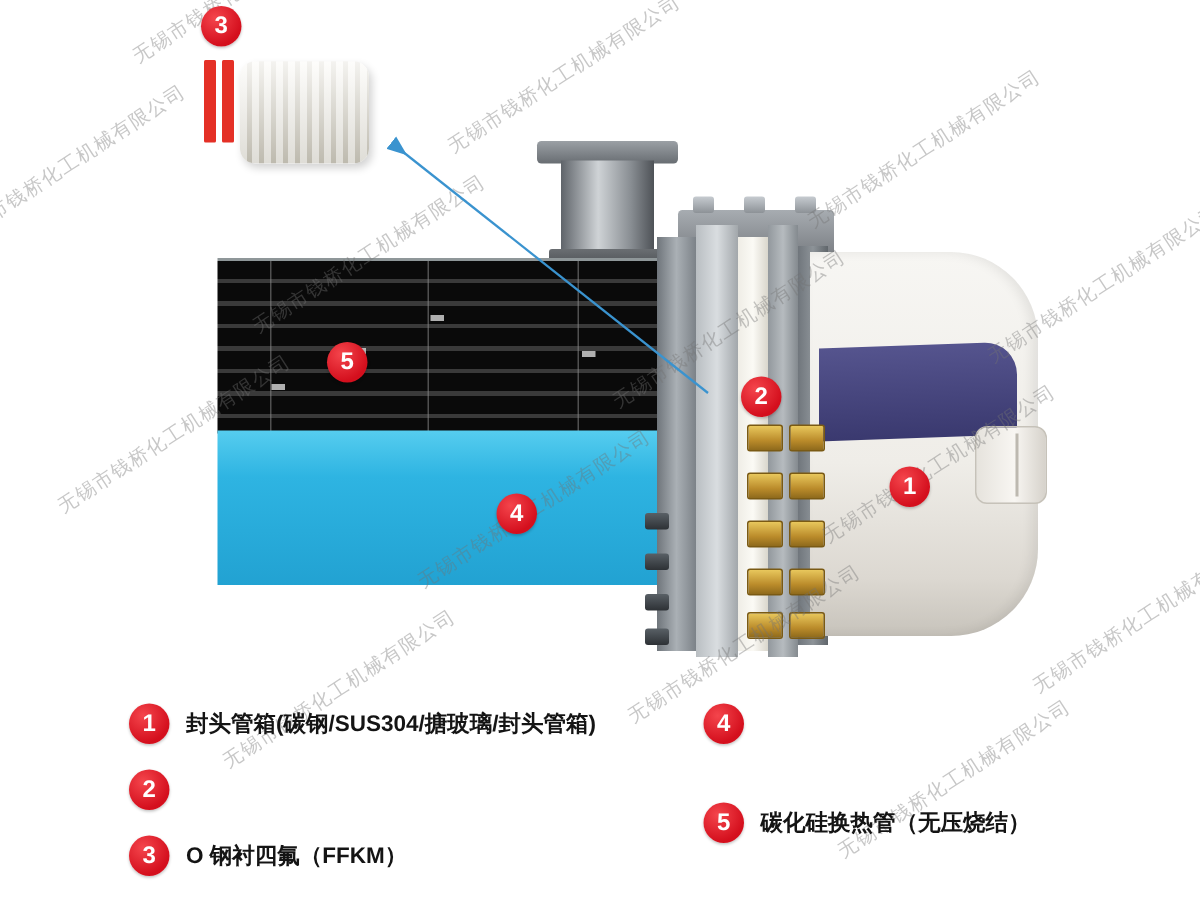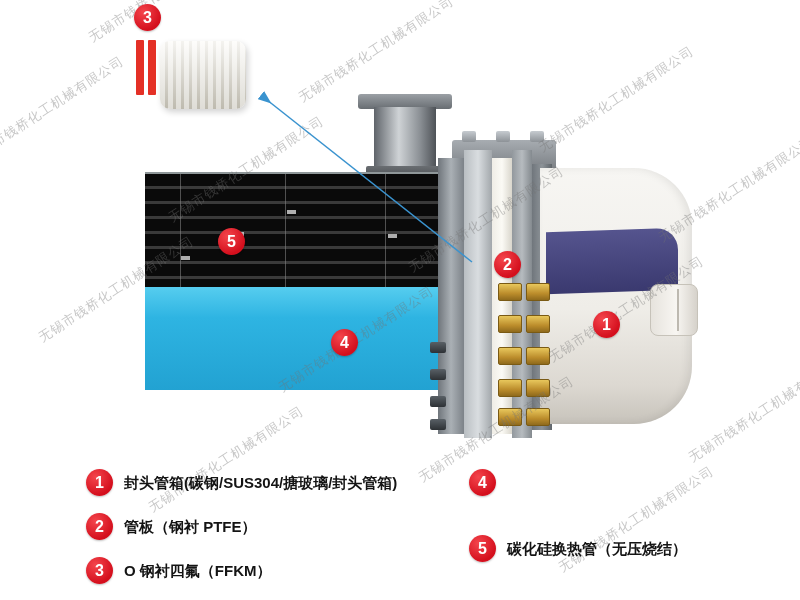--- a/index.html
+++ b/index.html
@@ -173,21 +173,20 @@
   <div class="marker" style="left:331px;top:329px;">4</div>
   <div class="marker" style="left:494px;top:251px;">2</div>
   <div class="marker" style="left:593px;top:311px;">1</div>
 
   <div class="legend-row" style="left:86px;top:469px;">
     <div class="marker">1</div>
     <div class="legend-label">封头管箱(碳钢/SUS304/搪玻璃/封头管箱)</div>
   </div>
   <div class="legend-row" style="left:86px;top:513px;">
     <div class="marker">2</div>
-    <div class="legend-label">管板（钢衬 PTFE）</div>
   </div>
   <div class="legend-row" style="left:86px;top:557px;">
     <div class="marker">3</div>
     <div class="legend-label">O 钢衬四氟（FFKM）</div>
   </div>
   <div class="legend-row" style="left:469px;top:469px;">
     <div class="marker">4</div>
   </div>
   <div class="legend-row" style="left:469px;top:535px;">
     <div class="marker">5</div>

